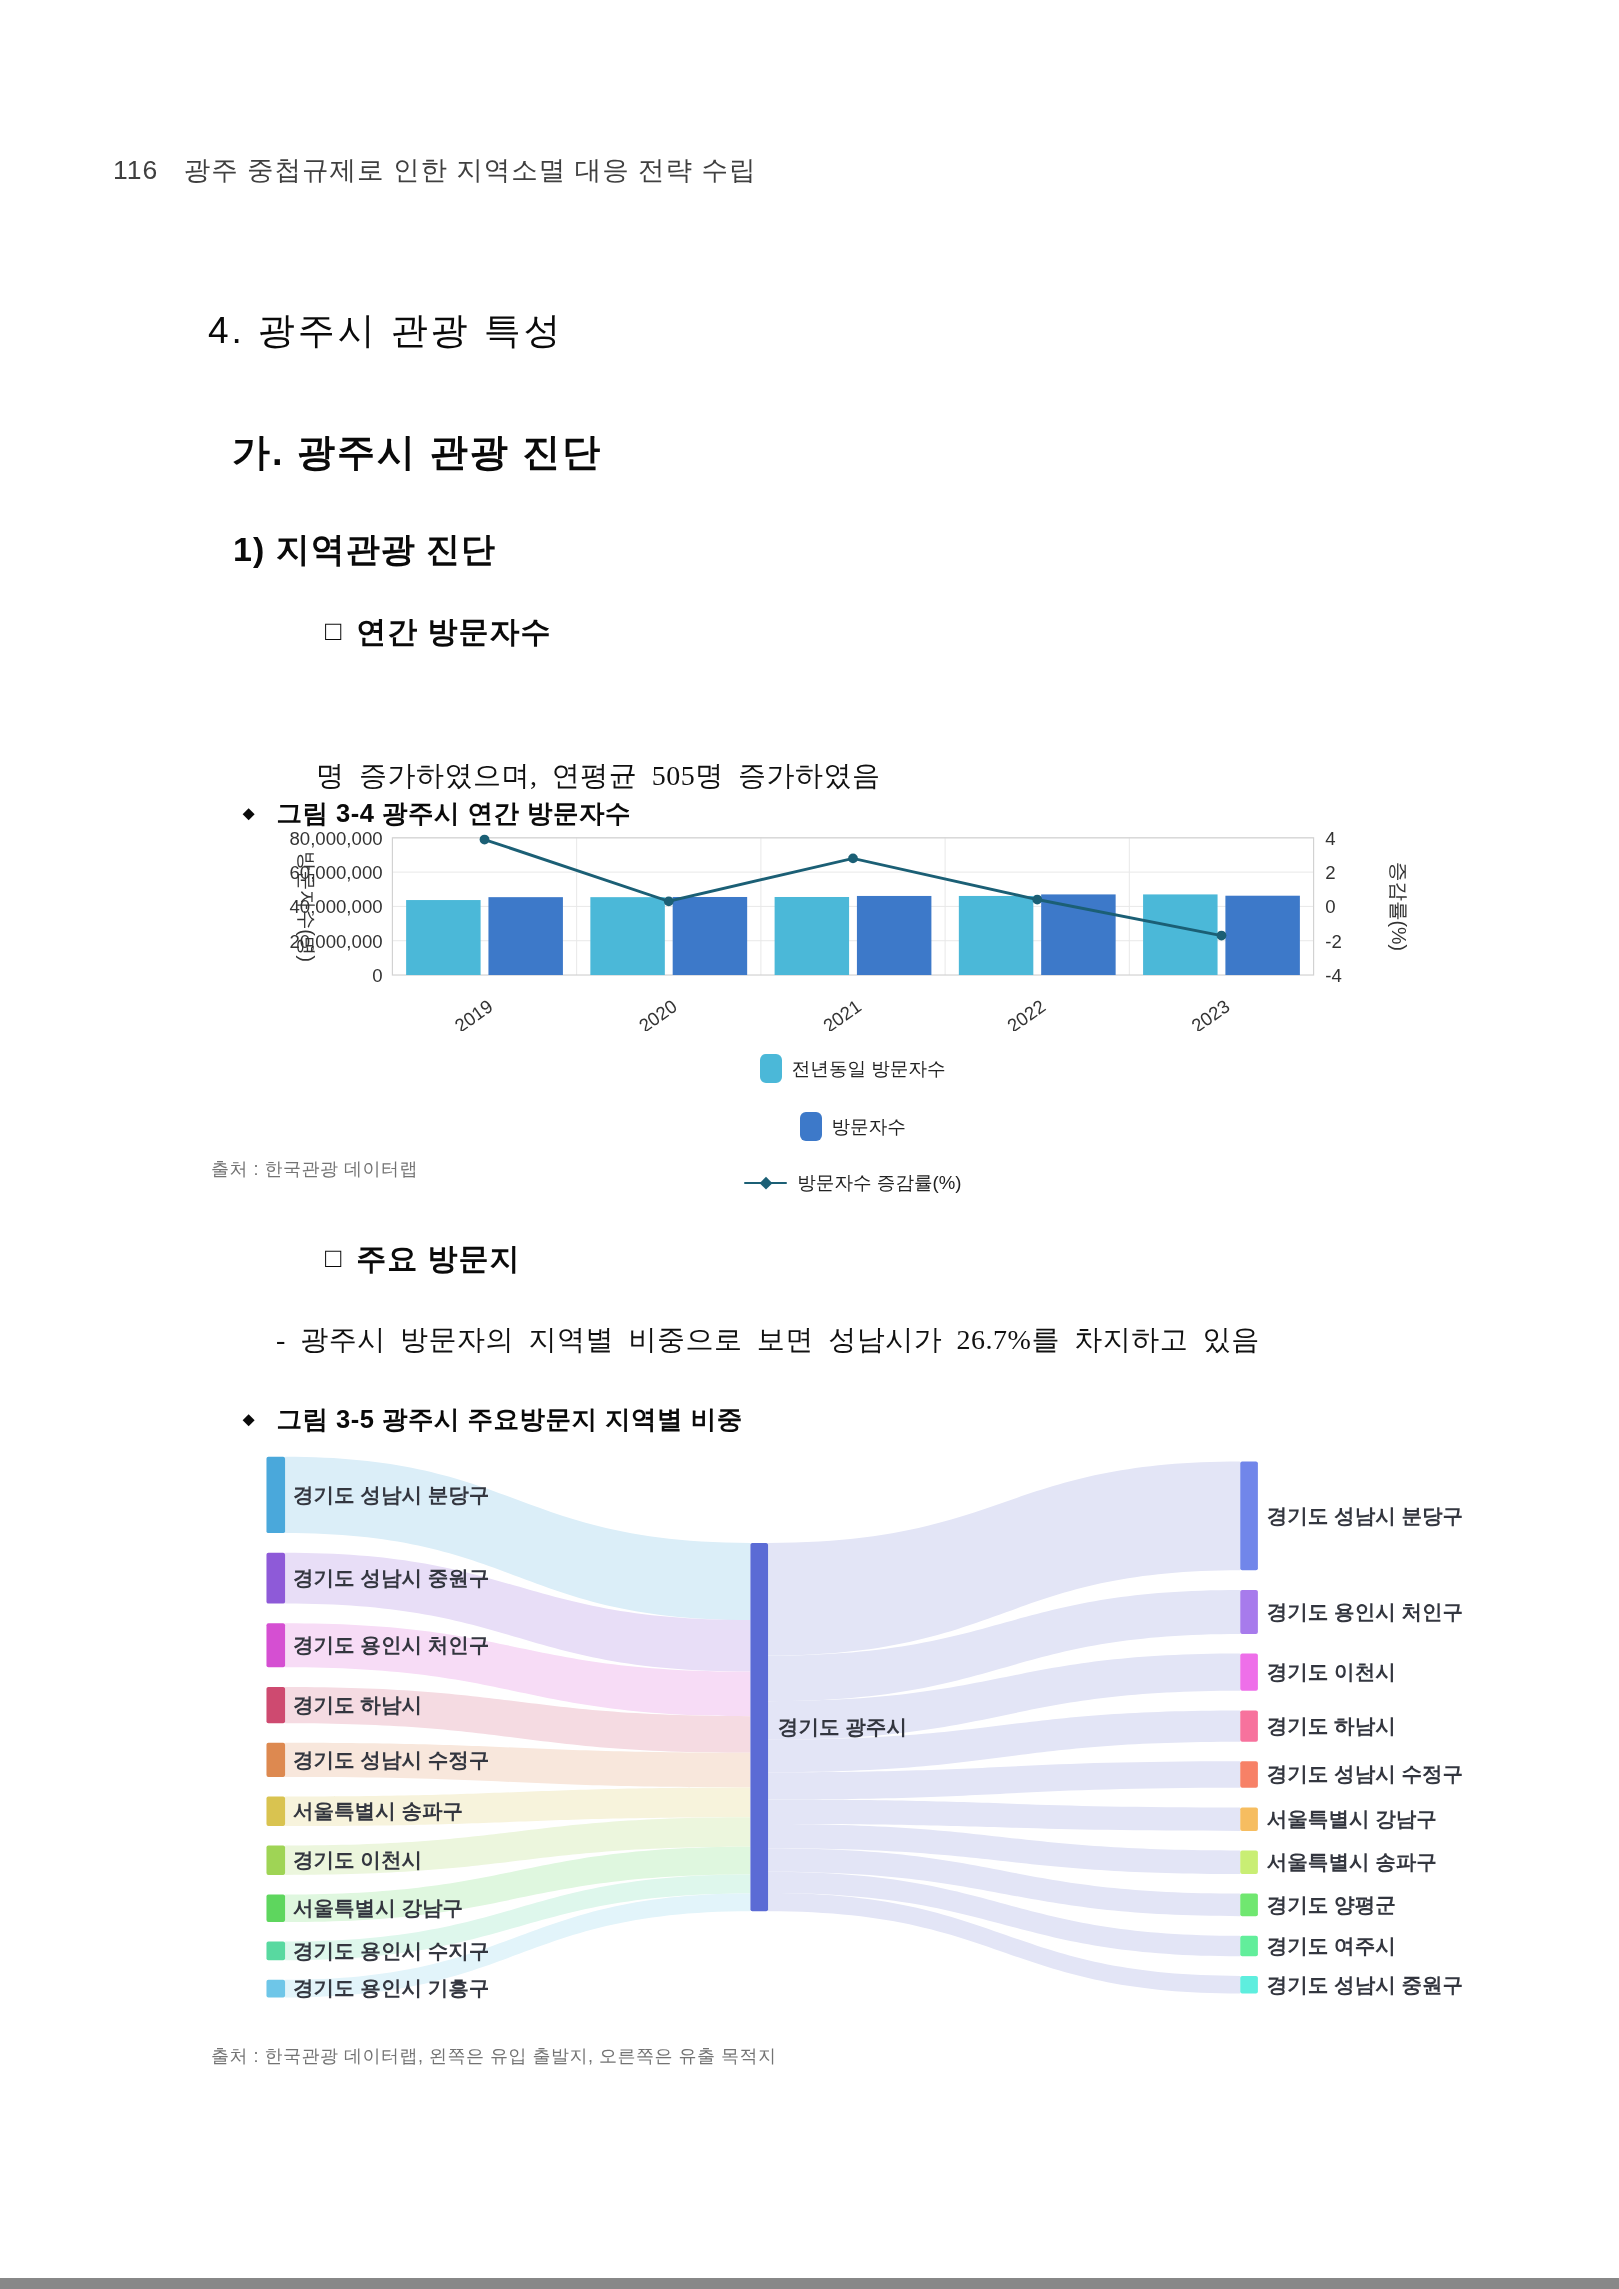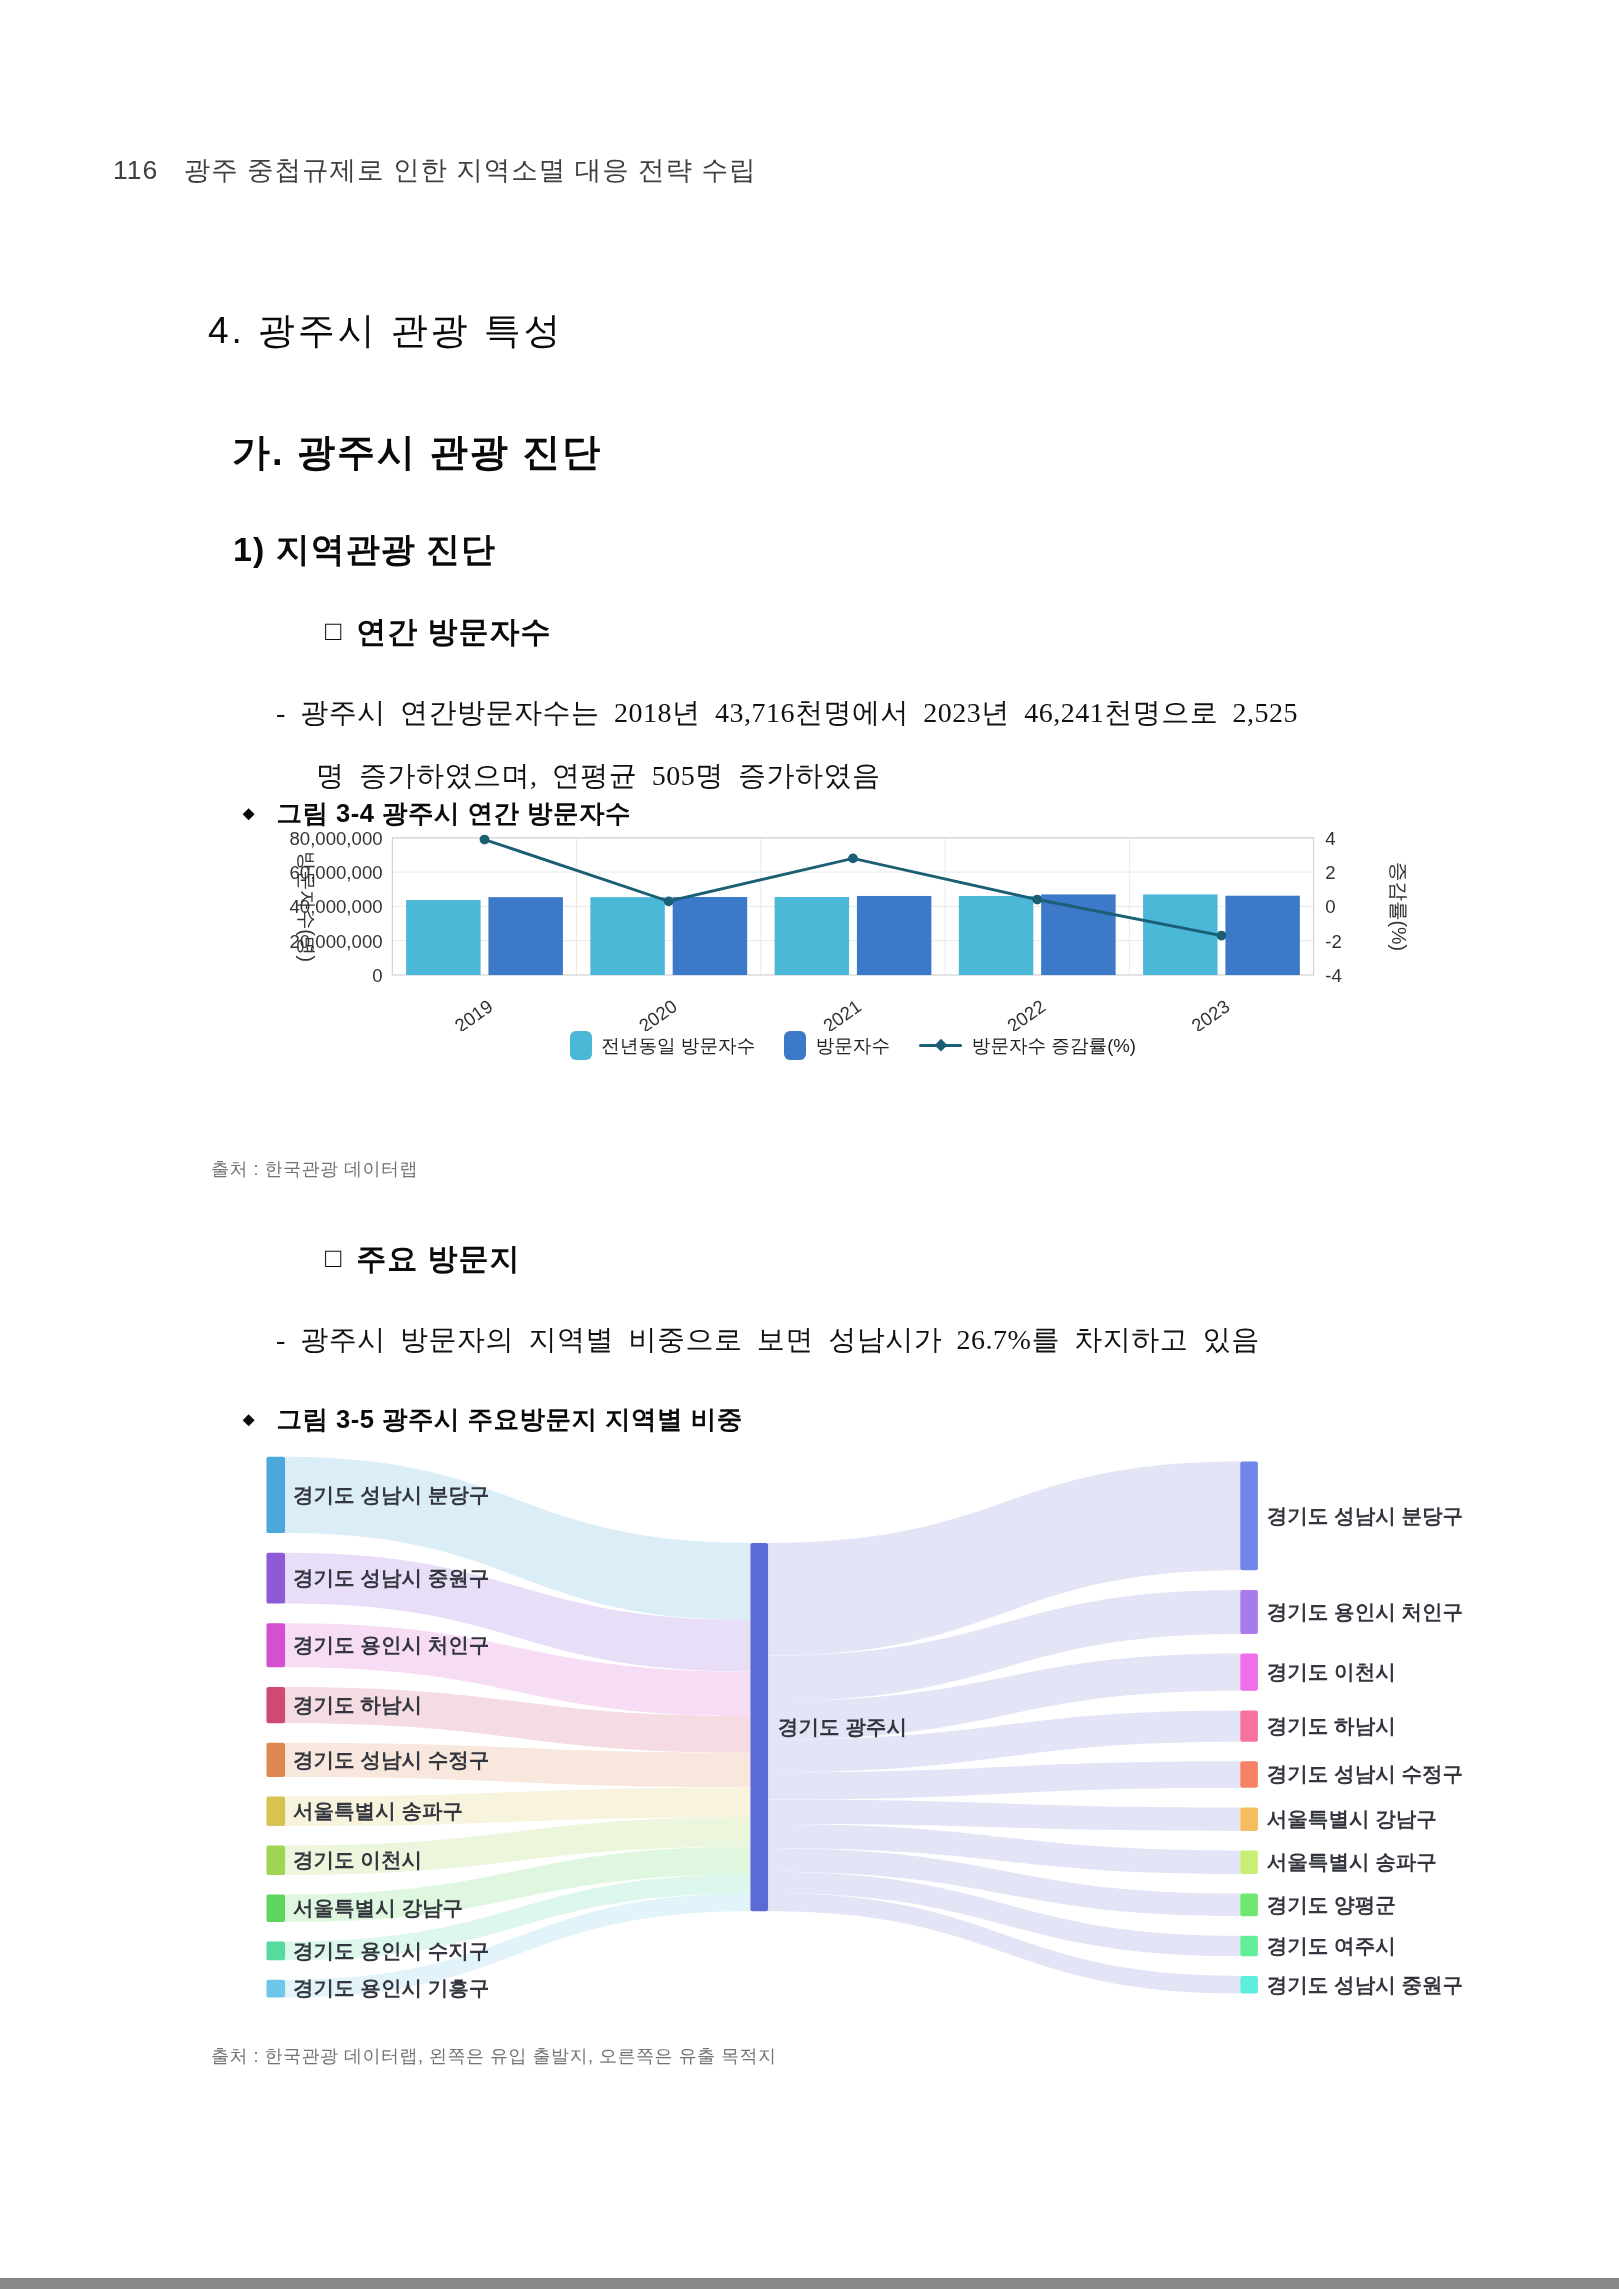--- a/index.html
+++ b/index.html
@@ -38,21 +38,20 @@
     <span class="pgnum">116</span><span>광주 중첩규제로 인한 지역소멸 대응 전략 수립</span>
   </div>
 
   <div class="abs h1">4. 광주시 관광 특성</div>
   <div class="abs h2">가. 광주시 관광 진단</div>
   <div class="abs h3">1) 지역관광 진단</div>
 
   <div class="abs sec-title" style="left:277px; top:612px;">
     <span class="marker">□</span><span>연간 방문자수</span>
   </div>
-  <div class="abs bullet" style="left:276px; top:694px;">- 광주시 연간방문자수는 2018년 43,716천명에서 2023년 46,241천명으로 2,525</div>
   <div class="abs bullet" style="left:316px; top:757px;">명 증가하였으며, 연평균 505명 증가하였음</div>
   <div class="abs fig-caption" style="left:243px; top:796px;">
     <span class="diamond">◆</span><span>그림 3-4 광주시 연간 방문자수</span>
   </div>
 
   <div class="abs chart-box" style="left:265px; top:823px; width:1176px; height:206px;">
     <svg id="visitor-chart-svg" width="1176" height="208" viewBox="0 0 1200 212">
         <g>
           <line x1="130" x2="1070" y1="120" y2="120" stroke="#e7e7e7" stroke-width="1"></line>
           <line x1="130" x2="1070" y1="85" y2="85" stroke="#e7e7e7" stroke-width="1"></line>
@@ -98,21 +97,21 @@
         <circle cx="976" cy="114.75" r="5" fill="#1b5f75"></circle>
         <g font-family="&quot;Liberation Sans&quot;,sans-serif">
           <text transform="translate(234,190) rotate(-35)" text-anchor="end" font-size="19" fill="#333">2019</text>
           <text transform="translate(422,190) rotate(-35)" text-anchor="end" font-size="19" fill="#333">2020</text>
           <text transform="translate(610,190) rotate(-35)" text-anchor="end" font-size="19" fill="#333">2021</text>
           <text transform="translate(798,190) rotate(-35)" text-anchor="end" font-size="19" fill="#333">2022</text>
           <text transform="translate(986,190) rotate(-35)" text-anchor="end" font-size="19" fill="#333">2023</text>
         </g>
       </svg>
   </div>
-  <div class="abs legend-row" style="left:265px; top:1031px; width:1176px;">
+  <div class="abs legend-row" style="left:265px; top:1054px; width:1176px;flex-direction:column;">
     <div class="legend-item">
       <span class="legend-swatch" id="legend-swatch-0" style="background: rgb(75, 184, 216);"></span>
       <span class="legend-label">전년동일 방문자수</span>
     </div>
     <div class="legend-item">
       <span class="legend-swatch" id="legend-swatch-1" style="background: rgb(61, 121, 201);"></span>
       <span class="legend-label">방문자수</span>
     </div>
     <div class="legend-item">
       <span class="legend-line" id="legend-line-symbol" style="background: rgb(27, 95, 117);">

